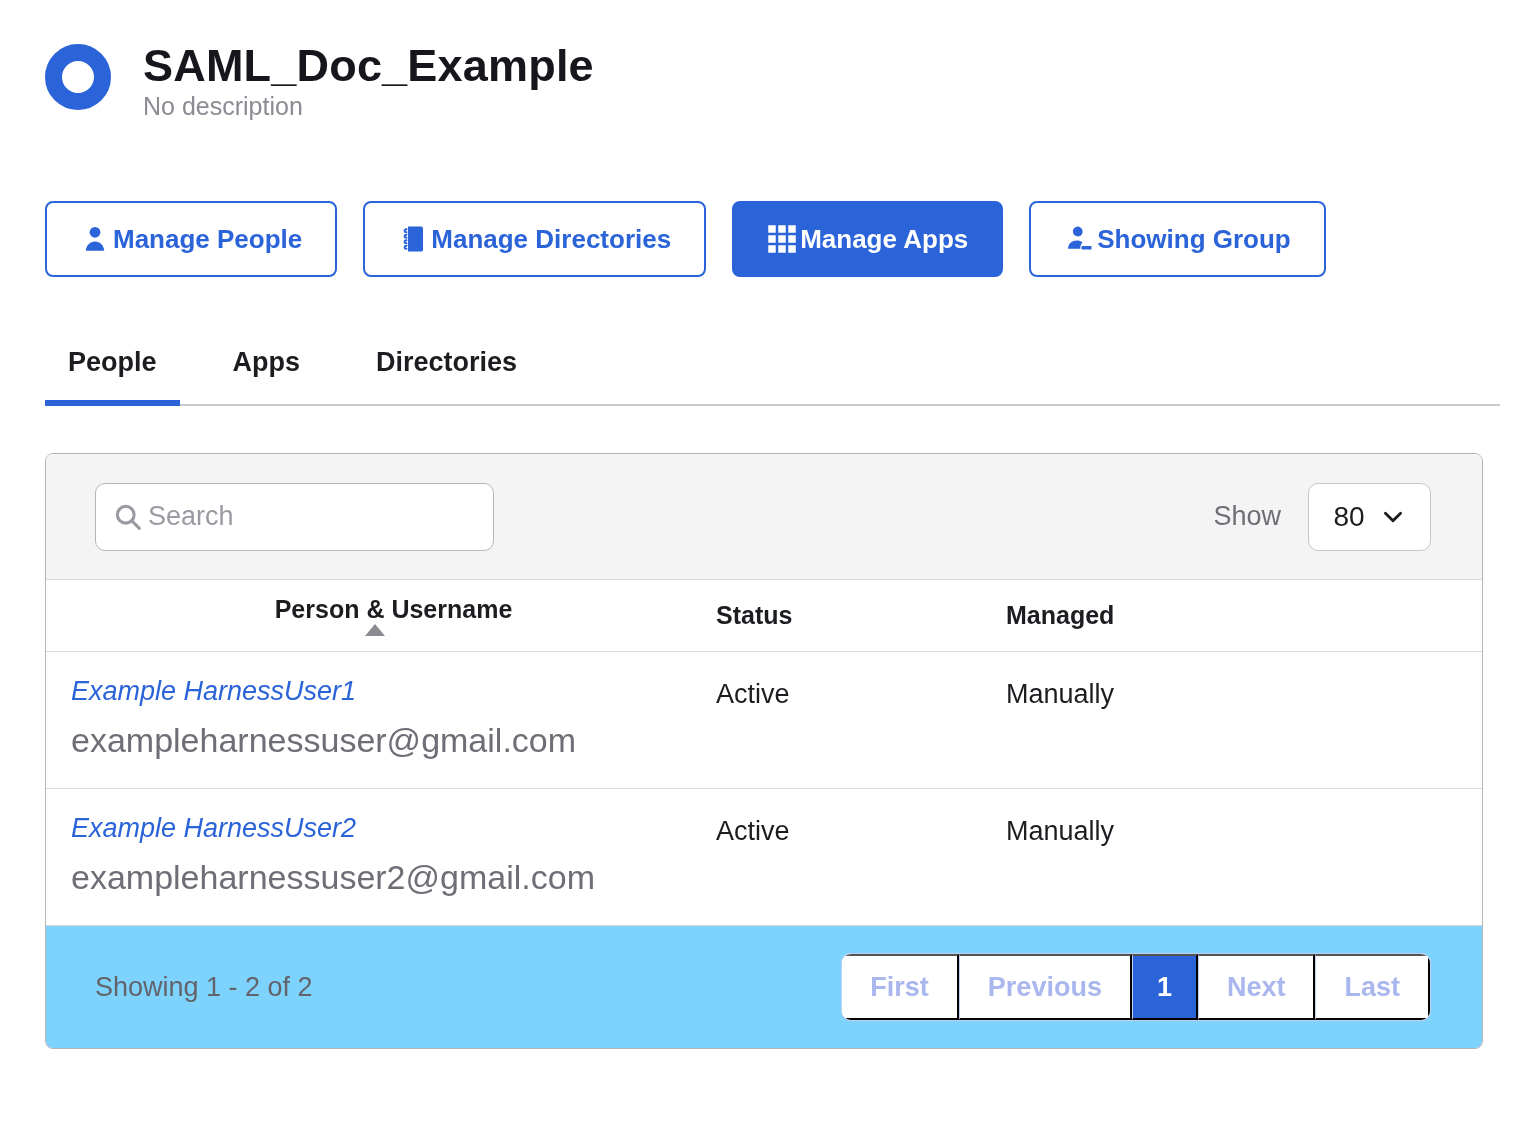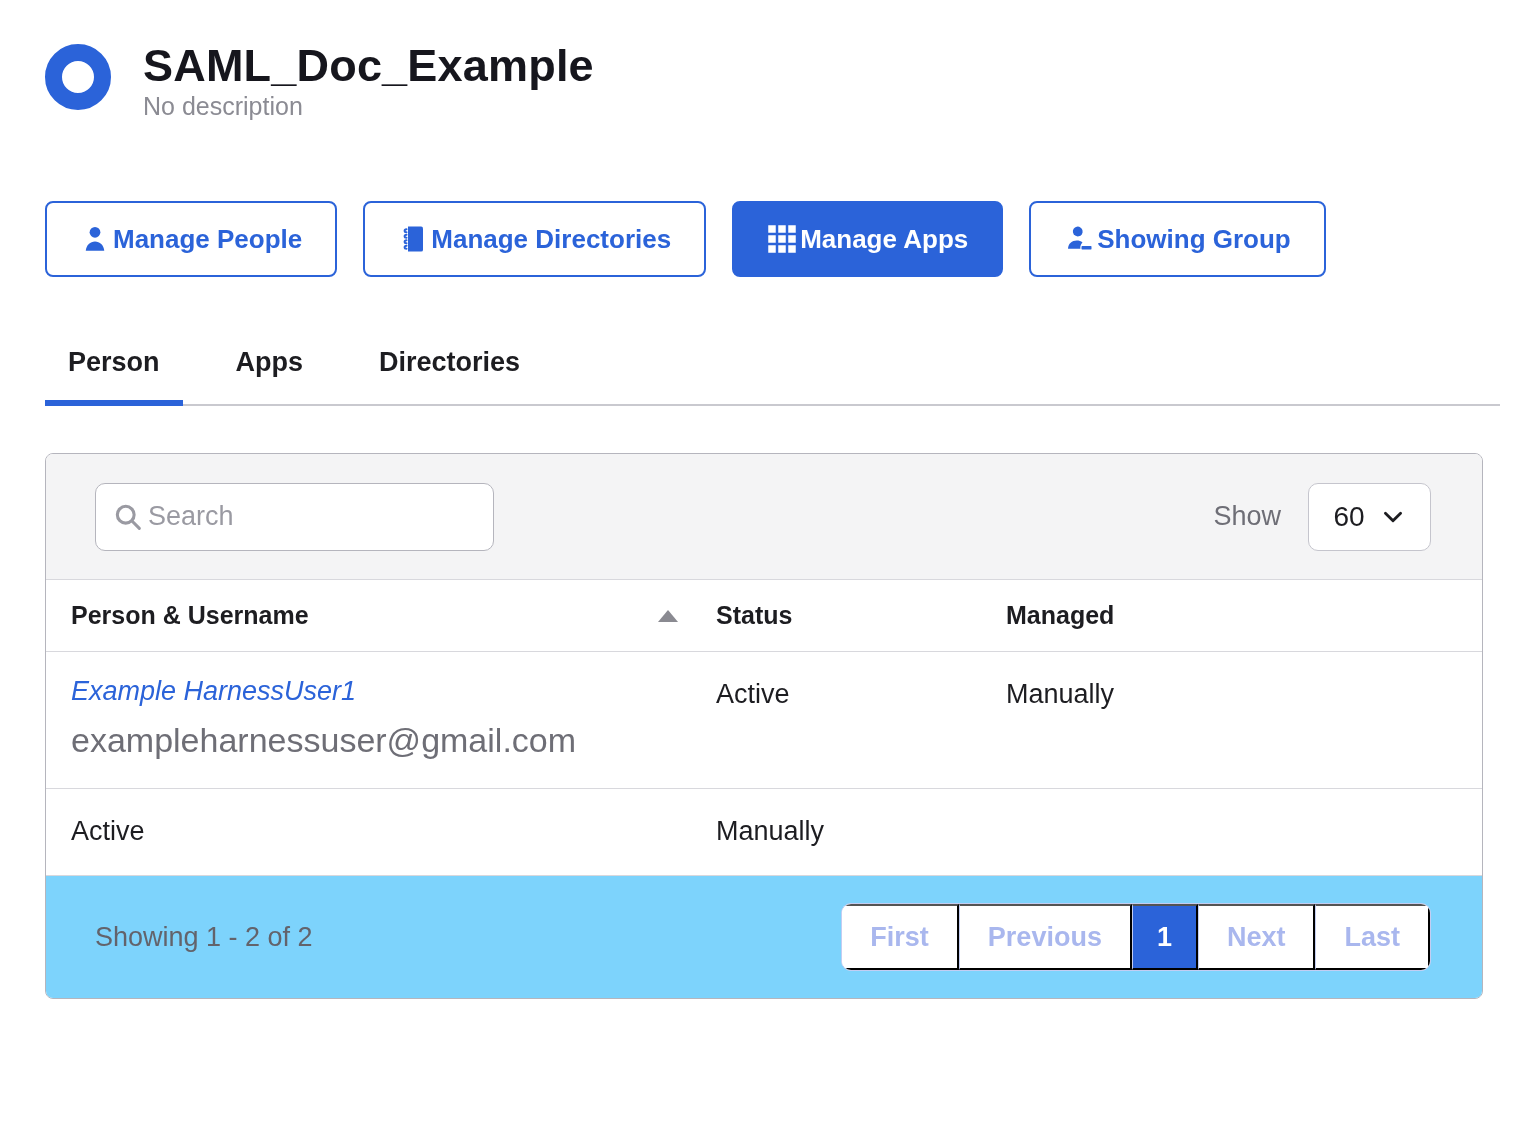--- a/index.html
+++ b/index.html
@@ -78,21 +78,21 @@
     font-size: 28px; color: #1d1d21; cursor: pointer;
   }
   .page-size svg { width: 26px; height: 26px; }
 
   .thead {
     display: grid; grid-template-columns: 645px 290px auto;
     align-items: center; height: 72px; padding-left: 25px;
     font-size: 25px; font-weight: bold; background: #fff;
     border-bottom: 1px solid #d8d8dd;
   }
-  .th-person { display: flex; align-items: center; justify-content: space-between; cursor: pointer; }
+  .th-person { display: flex; align-items: center; justify-content: center; cursor: pointer; flex-direction: column; }
   .sort-asc {
     width: 0; height: 0; margin-right: 38px;
     border-left: 10px solid transparent; border-right: 10px solid transparent;
     border-bottom: 12px solid #8a8a91;
   }
 
   .trow {
     display: grid; grid-template-columns: 645px 290px auto;
     padding: 24px 0 28px 25px; border-bottom: 1px solid #d8d8dd;
   }
@@ -180,38 +180,38 @@
           <circle cx="11" cy="6" r="3.9" transform="rotate(-12 11 6)"></circle>
           <path d="M3.2 19.8c.2-4.2 3.2-6.6 7-6.6 1.8 0 3.4.5 4.6 1.5-1.2 1-2 2.9-1.7 5.1z"></path>
           <rect x="14" y="17.6" width="8" height="2.7" rx="0.5"></rect>
         </svg>
       </span>
       <span>Showing Group</span>
     </button>
   </div>
 
   <div class="tabs">
-    <div class="tab active">Person</div>
+    <div class="tab active">People</div>
     <div class="tab">Apps</div>
     <div class="tab">Directories</div>
   </div>
 
   <div class="card">
 
     <div class="toolbar">
       <div class="search-box">
         <svg viewBox="0 0 24 24" fill="none" stroke="#9a9aa2" stroke-width="2.3" stroke-linecap="round">
           <circle cx="10.3" cy="10.3" r="6.3"></circle>
             <line x1="15" y1="15" x2="20.5" y2="20.5"></line>
         </svg>
         <input type="text" placeholder="Search" style="">
       </div>
       <span class="show-label">Show</span>
       <div class="page-size">
-        <span>60</span>
+        <span>80</span>
         <svg viewBox="0 0 24 24" fill="none" stroke="#1d1d21" stroke-width="2.6" stroke-linecap="round" stroke-linejoin="round">
           <polyline points="5,8.5 12,15.5 19,8.5"></polyline>
         </svg>
       </div>
     </div>
 
     <div class="thead">
       <div class="th-person">
         <span>Person &amp; Username</span>
         <span class="sort-asc"></span>
@@ -223,20 +223,24 @@
     <div class="trow">
       <div>
         <a class="user-link">Example HarnessUser1</a>
         <div class="user-email">exampleharnessuser@gmail.com</div>
       </div>
       <div class="cell">Active</div>
       <div class="cell">Manually</div>
     </div>
 
     <div class="trow">
+      <div>
+        <a class="user-link">Example HarnessUser2</a>
+        <div class="user-email">exampleharnessuser2@gmail.com</div>
+      </div>
       <div class="cell">Active</div>
       <div class="cell">Manually</div>
     </div>
 
     <div class="tfoot">
       <span class="summary">Showing 1 - 2 of 2</span>
       <div class="pagination">
         <button class="page-btn">First</button>
         <button class="page-btn">Previous</button>
         <button class="page-btn current">1</button>

